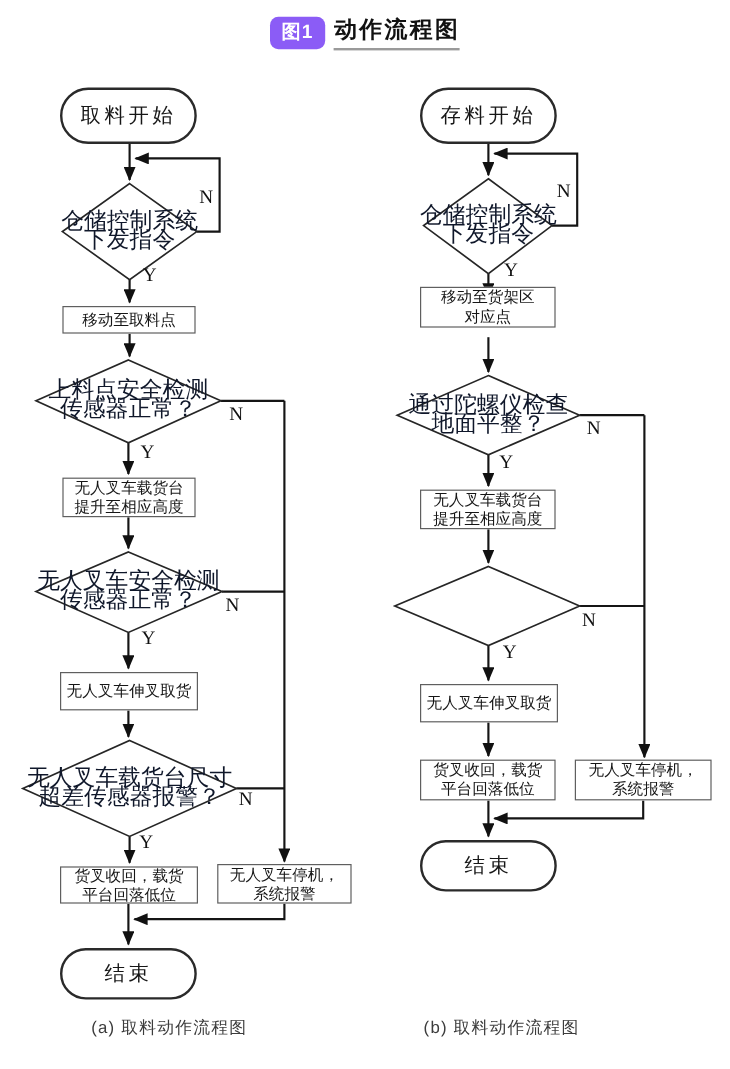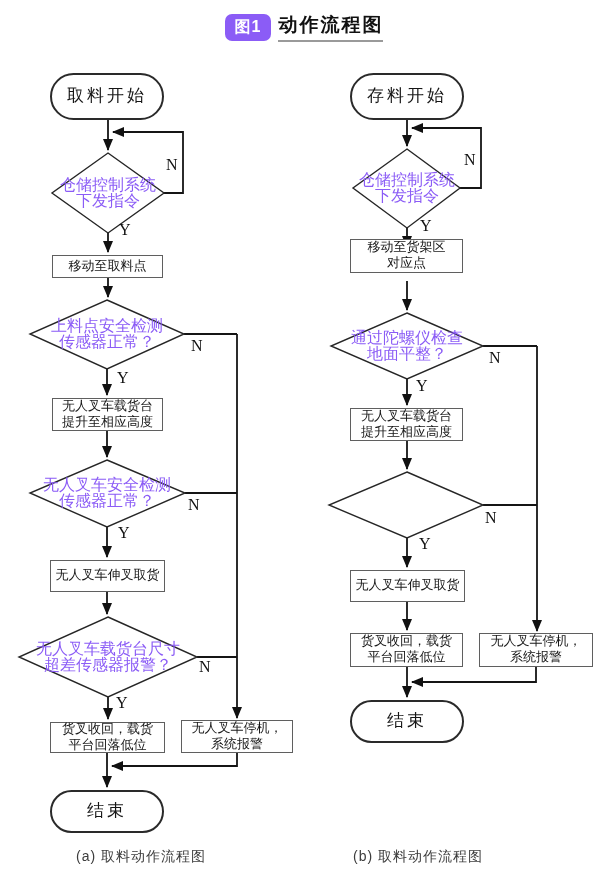--- a/index.html
+++ b/index.html
@@ -6,28 +6,28 @@
   #canvas{
     position:relative;width:608px;height:891px;background:#ffffff;overflow:hidden;
     font-family:"Liberation Sans","DejaVu Sans",sans-serif;
   }
   #lines{position:absolute;left:0;top:0;z-index:1;}
   .flow path{stroke:#151515;stroke-width:1.8;fill:none;}
   .diamond{fill:#ffffff;stroke:#262626;stroke-width:1.4;}
   .node{
     position:absolute;z-index:2;display:flex;align-items:center;justify-content:center;
     text-align:center;white-space:pre-line;background:#ffffff;
-    font-family:Liberation Mono, monospace;color:#161616;
+    font-family:Liberation Serif, serif;color:#161616;
     font-size:13px;line-height:16px;box-sizing:border-box;
   }
   .rect{border:1px solid #5f5f5f;}
   .terminal{border:2px solid #2a2a2a;border-radius:24px;font-size:17px;letter-spacing:3px;line-height:20px;}
   .dtext{
     position:absolute;z-index:2;transform:translate(-50%,-50%);text-align:center;white-space:pre-line;
-    font-family:"Liberation Serif","DejaVu Serif",serif;color:#8b5cf6;font-size:16px;line-height:16px;
+    font-family:"Liberation Serif","DejaVu Serif",serif;color:#0f172a;font-size:19px;line-height:16px;
   }
   .blabel{
     position:absolute;z-index:2;font-family:"Liberation Serif","DejaVu Serif",serif;
     font-size:16px;color:#111;line-height:16px;
   }
   .figure-title{position:absolute;left:0;top:12px;width:608px;display:flex;justify-content:center;align-items:center;gap:7px;z-index:2;}
   .badge{
     background:#8b5cf6;color:#ffffff;font-weight:700;font-size:16px;
     padding:3px 10px;border-radius:7px;letter-spacing:1px;
   }

